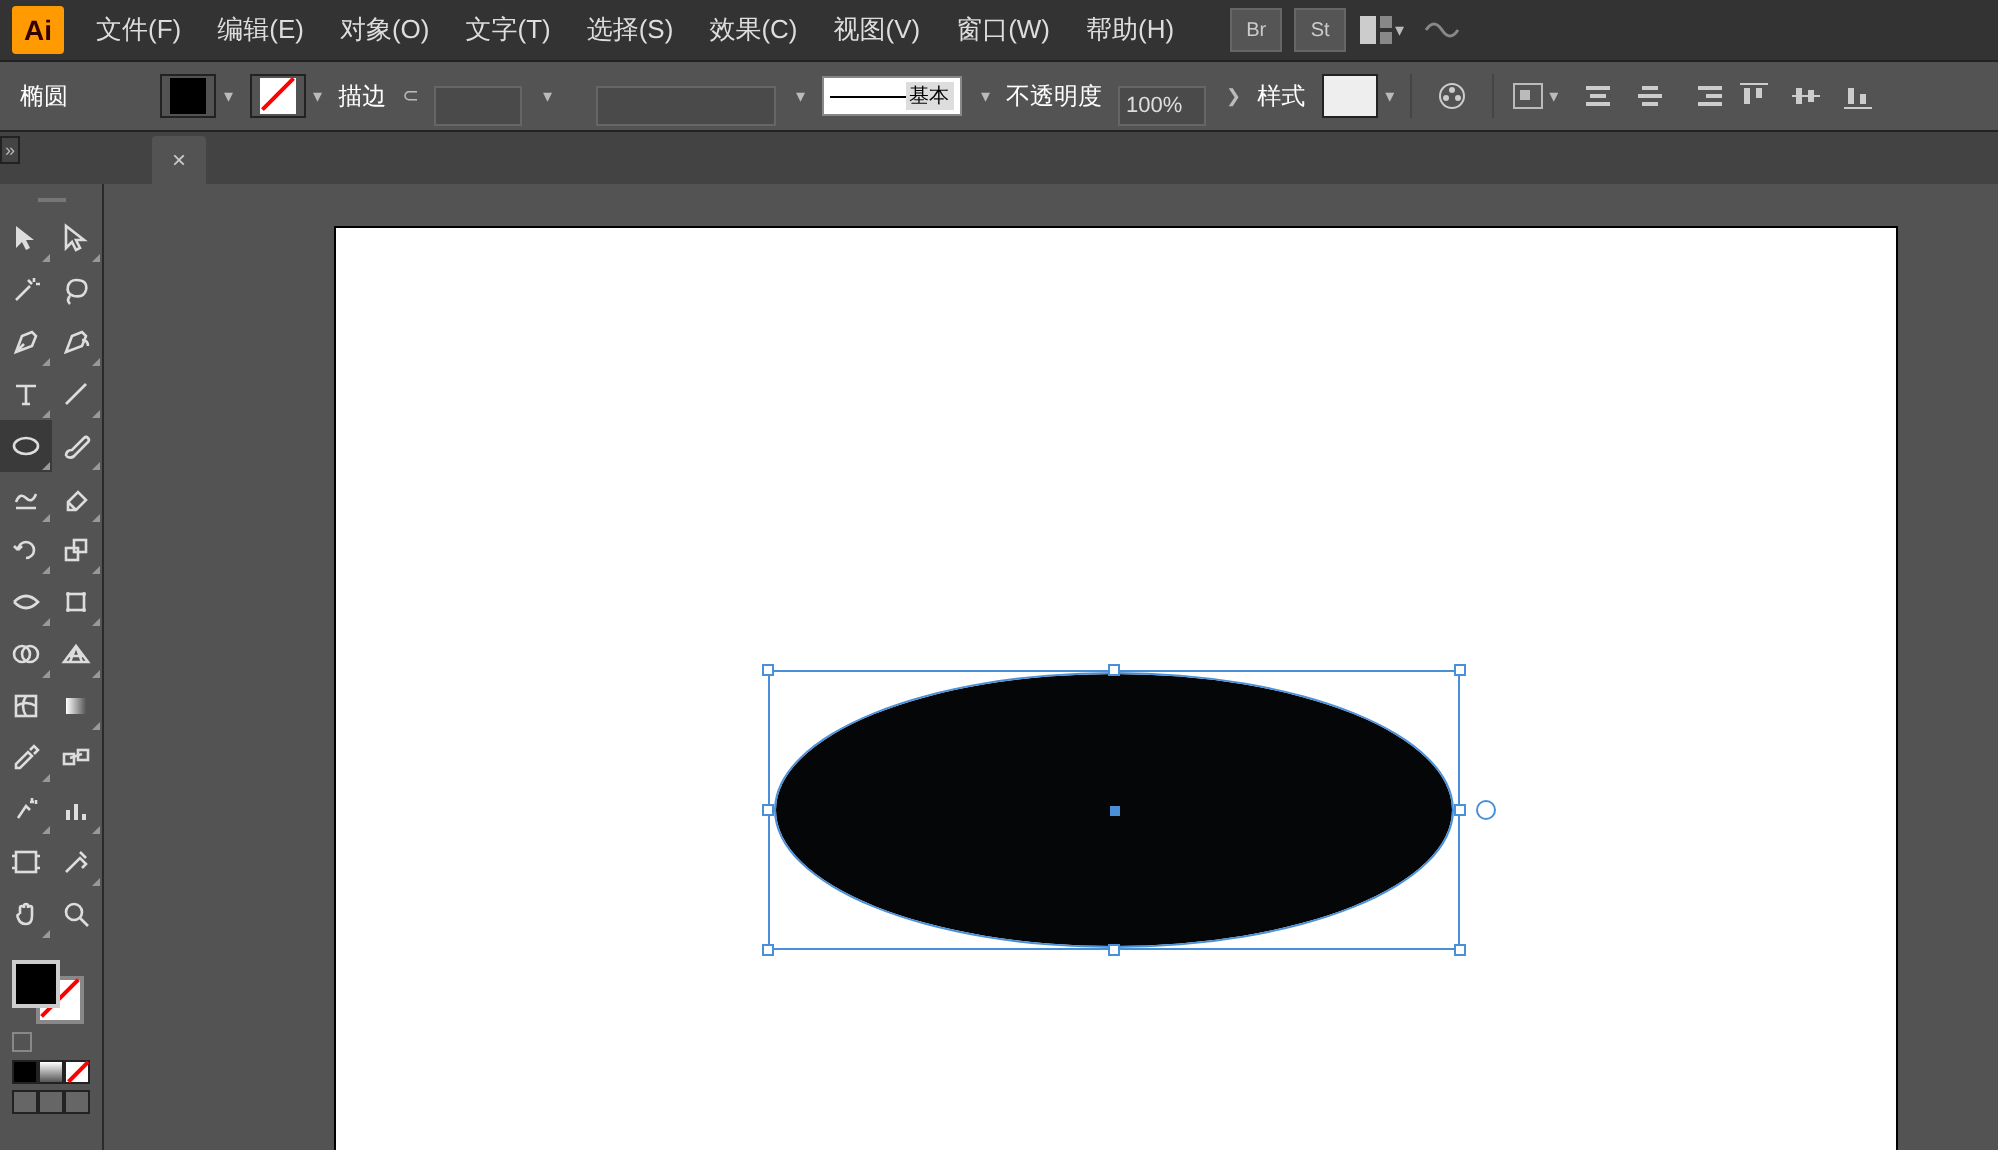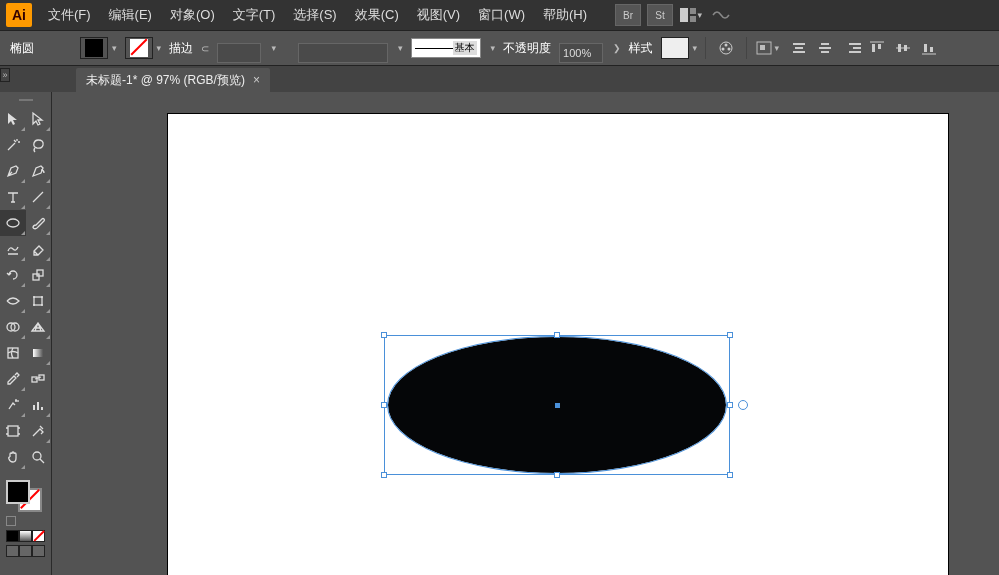--- a/index.html
+++ b/index.html
@@ -212,21 +212,20 @@
           <rect x="8" y="6" width="3" height="5" fill="#ccc"></rect>
         </svg>
       </div>
   </div>
 </div>
 
 <div class="left-collapse">»</div>
 
 <div class="tabrow">
   <div class="doc-tab">
-    <span>未标题-1* @ 97% (RGB/预览)</span>
     <span class="tab-close">×</span>
   </div>
 </div>
 
 <div class="main">
 
   <div class="toolbox">
     <div class="tool-grip">
         <span></span>
       </div>

